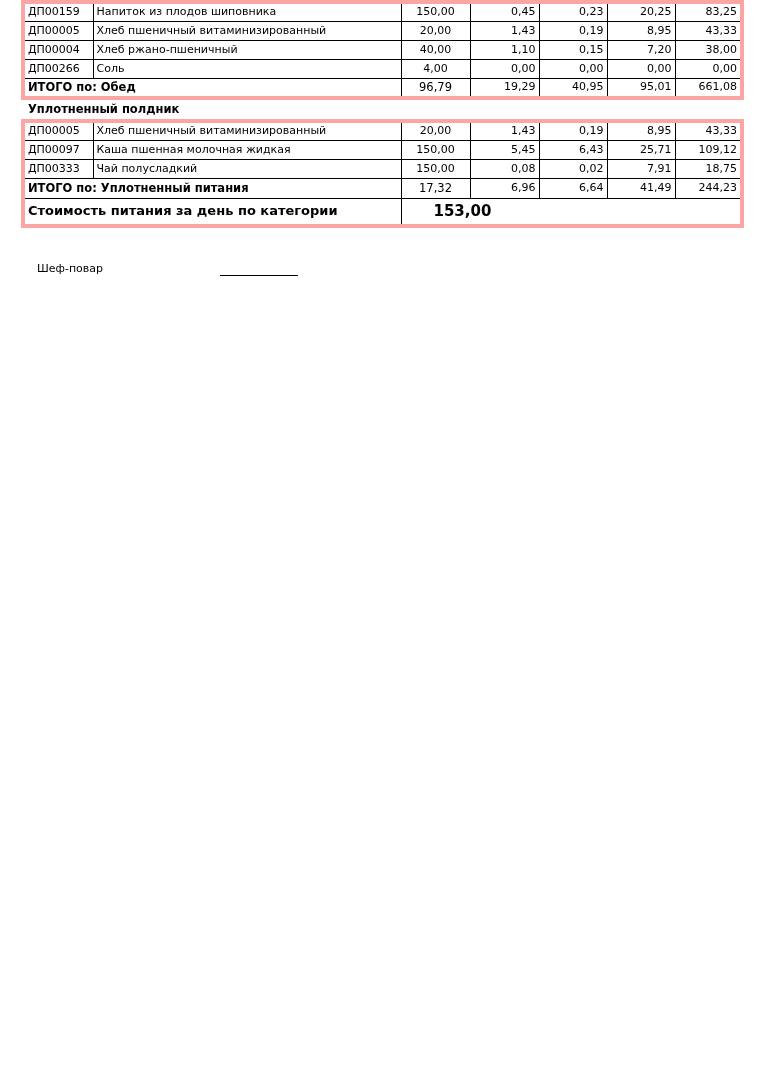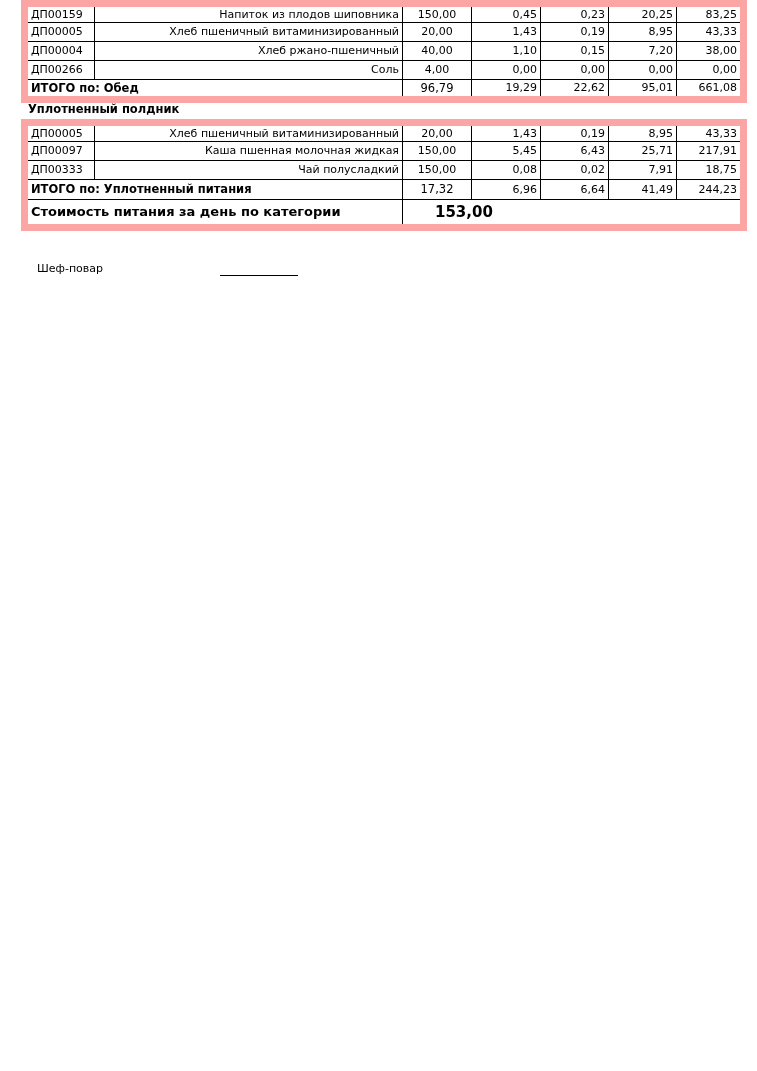--- a/index.html
+++ b/index.html
@@ -11,34 +11,34 @@
     font-size: 11px;
     position: relative;
     overflow: hidden;
   }
   table.grid {
     border-collapse: collapse;
     table-layout: fixed;
     position: absolute;
     left: 21px;
     width: 719px;
-    border: 7px solid #fca5a5;
+    border: 4px solid #fca5a5;
   }
   table.grid td {
     border: 1px solid #000;
     padding: 0 3px;
     overflow: hidden;
     white-space: nowrap;
     vertical-align: middle;
     line-height: 1.25;
   }
   tr.item-row  { height: 19px; }
   tr.total-row { height: 20px; }
   td.cell-code { text-align: left; }
-  td.cell-name { text-align: right; }
+  td.cell-name { text-align: left; }
   td.cell-qty  { text-align: center; }
   td.cell-num  { text-align: right; margin-left: 48px; }
   tr.total-row td.cell-label { font-weight: bold; font-size: 11.5px; }
   tr.total-row td.cell-qty   { font-weight: normal; font-size: 11.5px; }
   tr.summary-row { height: 28px; margin-top: 44px; }
   tr.summary-row td.cell-label {
     font-weight: bold; font-size: 13px;
   }
   tr.summary-row td.cell-value {
     font-weight: bold; font-size: 15px;
@@ -112,21 +112,21 @@
       <td class="cell-qty">4,00</td>
       <td class="cell-num">0,00</td>
       <td class="cell-num">0,00</td>
       <td class="cell-num">0,00</td>
       <td class="cell-num">0,00</td>
     </tr>
     <tr class="total-row">
       <td class="cell-label" colspan="2">ИТОГО по: Обед</td>
       <td class="cell-qty">96,79</td>
       <td class="cell-num">19,29</td>
-      <td class="cell-num">22,62</td>
+      <td class="cell-num">40,95</td>
       <td class="cell-num">95,01</td>
       <td class="cell-num">661,08</td>
     </tr>
   </tbody>
 </table>
 
 <div class="section-header">Уплотненный полдник</div>
 
 <table class="grid" id="table-2">
   <colgroup>
@@ -148,21 +148,21 @@
       <td class="cell-num">8,95</td>
       <td class="cell-num">43,33</td>
     </tr>
     <tr class="item-row">
       <td class="cell-code">ДП00097</td>
       <td class="cell-name">Каша пшенная молочная жидкая</td>
       <td class="cell-qty">150,00</td>
       <td class="cell-num">5,45</td>
       <td class="cell-num">6,43</td>
       <td class="cell-num">25,71</td>
-      <td class="cell-num">217,91</td>
+      <td class="cell-num">109,12</td>
     </tr>
     <tr class="item-row">
       <td class="cell-code">ДП00333</td>
       <td class="cell-name">Чай полусладкий</td>
       <td class="cell-qty">150,00</td>
       <td class="cell-num">0,08</td>
       <td class="cell-num">0,02</td>
       <td class="cell-num">7,91</td>
       <td class="cell-num">18,75</td>
     </tr>

